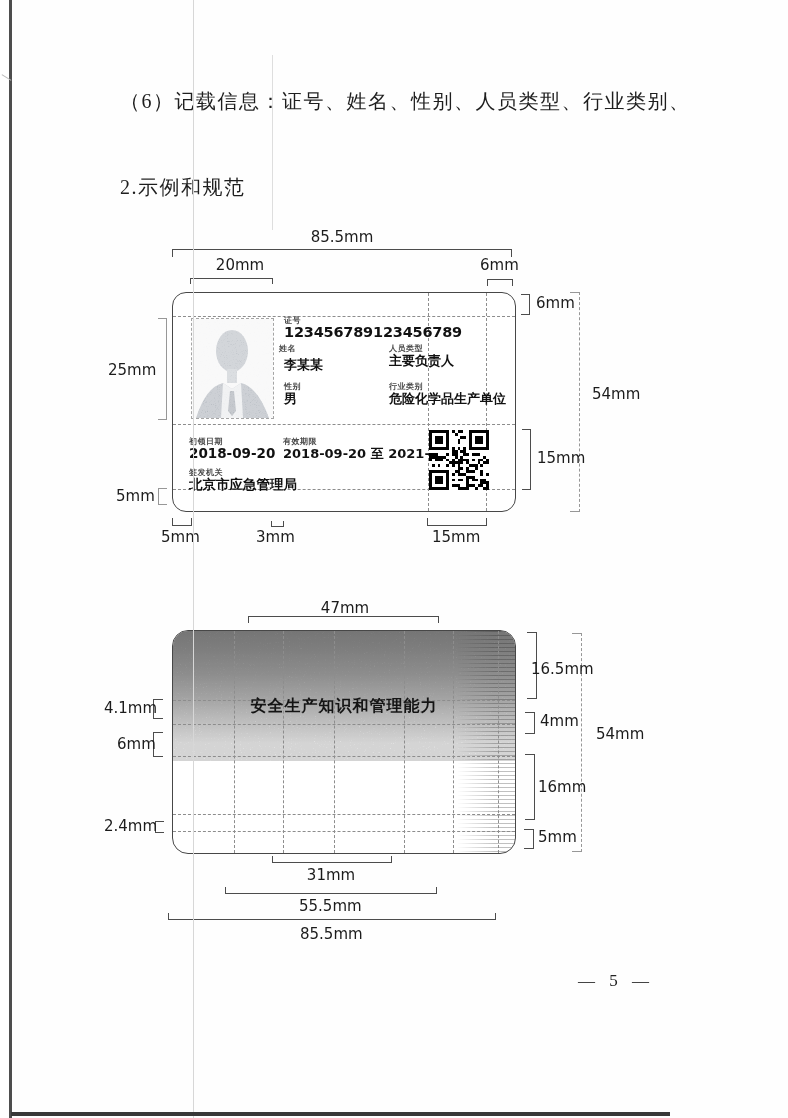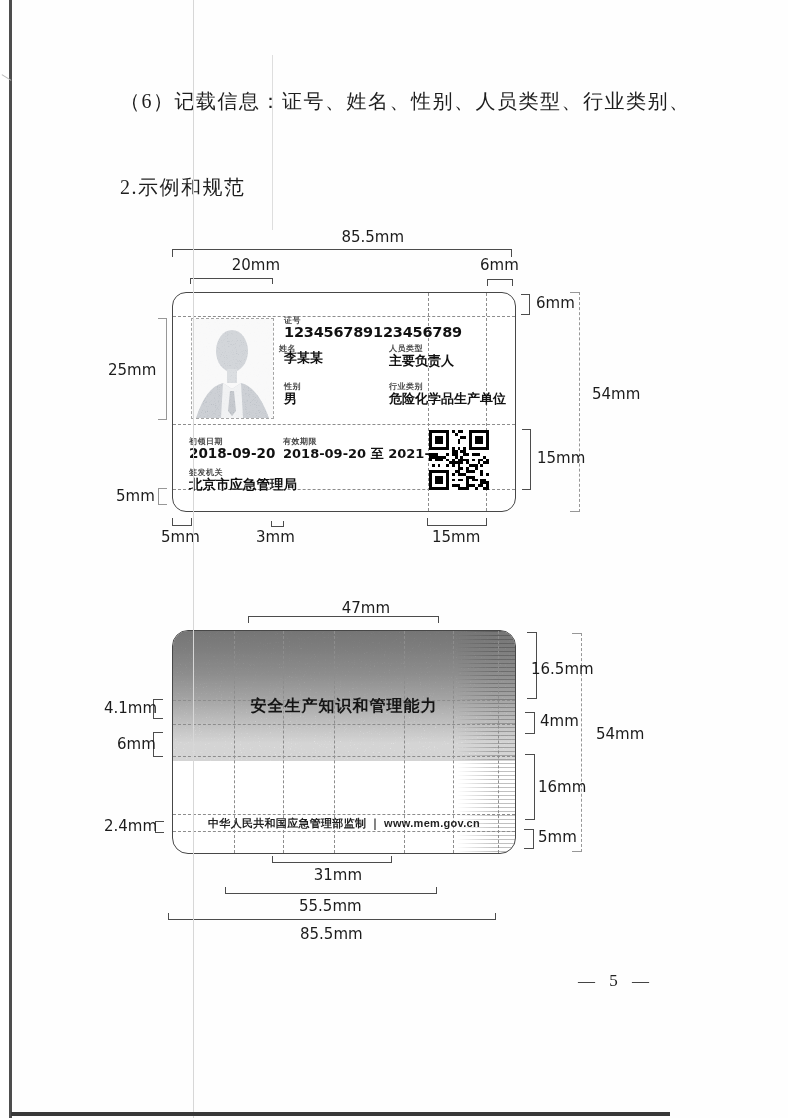--- a/index.html
+++ b/index.html
@@ -5,21 +5,21 @@
   html,body{margin:0;padding:0;background:#ffffff;}
   #page{position:relative;width:788px;height:1118px;background:#fefefe;overflow:hidden;
         font-family:"Liberation Sans",sans-serif;}
   .abs{position:absolute;}
   
   .bodytext{position:absolute;font-family:"Liberation Serif","DejaVu Serif",serif;
             font-size:20px;color:#1e1e1e;letter-spacing:1.5px;white-space:nowrap;}
   
   .dim{position:absolute;font-family:"DejaVu Sans","Liberation Sans",sans-serif;
        font-size:15px;color:#1c1c1c;white-space:nowrap;}
-  .dim.c{text-align:right;}
+  .dim.c{text-align:center;}
   
   .brk{position:absolute;border:0 solid #4c4c4c;}
   .brk.t{border-top-width:1.5px;border-left-width:1.5px;border-right-width:1.5px;}
   .brk.b{border-bottom-width:1.5px;border-left-width:1.5px;border-right-width:1.5px;}
   .brk.r{border-right-width:1.5px;border-top-width:1.5px;border-bottom-width:1.5px;}
   .brk.l{border-left-width:1.5px;border-top-width:1.5px;border-bottom-width:1.5px;}
   .brk.gray{border-color:#979797;}
   .brk.dashr{border-right-style:dashed;border-right-width:1px;}
   
   .dv{position:absolute;width:0;border-left:1px dashed #8d8d8d;}
@@ -121,21 +121,21 @@
         <path d="M4 99 Q14 68 31 64 L40 70 L49 64 Q66 68 77 99 Z" fill="#9ba2ab"></path>
         <path d="M31 64 L40 70 L49 64 L51 99 L29 99 Z" fill="#e3e5e8"></path>
         <path d="M38 72 L42 72 L44 92 L40 97 L36 92 Z" fill="#8d949d"></path>
         <rect width="81" height="99" filter="url(#pg)" opacity="0.5"></rect>
       </svg>
     </div>
 
     <div class="flabel" style="left:111px;top:22px;">证号</div>
     <div class="fvalue" style="left:111px;top:31px;font-size:14.5px;letter-spacing:-0.2px;">123456789123456789</div>
     <div class="flabel" style="left:106px;top:50px;">姓名</div>
-    <div class="fvalue" style="left:111px;top:56px;font-size:13px;">李某某</div>
+    <div class="fvalue" style="left:111px;top:63px;font-size:13px;">李某某</div>
     <div class="flabel" style="left:216px;top:50px;">人员类型</div>
     <div class="fvalue" style="left:216px;top:59px;font-size:13px;">主要负责人</div>
     <div class="flabel" style="left:111px;top:88px;">性别</div>
     <div class="fvalue" style="left:111px;top:97px;font-size:13px;">男</div>
     <div class="flabel" style="left:216px;top:88px;">行业类别</div>
     <div class="fvalue" style="left:216px;top:97px;font-size:13px;">危险化学品生产单位</div>
     <div class="flabel" style="left:16px;top:143px;">初领日期</div>
     <div class="fvalue" style="left:16px;top:152px;font-size:13.5px;">2018-09-20</div>
     <div class="flabel" style="left:110px;top:143px;">有效期限</div>
     <div class="fvalue" style="left:110px;top:152px;font-size:13px;">2018-09-20 至 2021-09-19</div>
@@ -315,17 +315,16 @@
     <div class="dv" style="left:231px;top:0;height:222px;"></div>
     <div class="dv" style="left:280px;top:0;height:222px;"></div>
     <div class="dv" style="left:325px;top:0;height:222px;"></div>
     <div class="dh" style="left:0;top:69px;width:342px;"></div>
     <div class="dh" style="left:0;top:93px;width:342px;"></div>
     <div class="dh" style="left:0;top:125px;width:342px;"></div>
     <div class="dh" style="left:0;top:183px;width:342px;"></div>
     <div class="dh" style="left:0;top:200px;width:342px;"></div>
 
     <div class="bk-title" id="bk-title1">安全生产知识和管理能力</div>
-    <div class="bk-title" id="bk-footer">中华人民共和国应急管理部监制 ｜ www.mem.gov.cn</div>
   </div>
 
   <div id="page-num">— 5 —</div>
 </div>
 
 </body></html>

